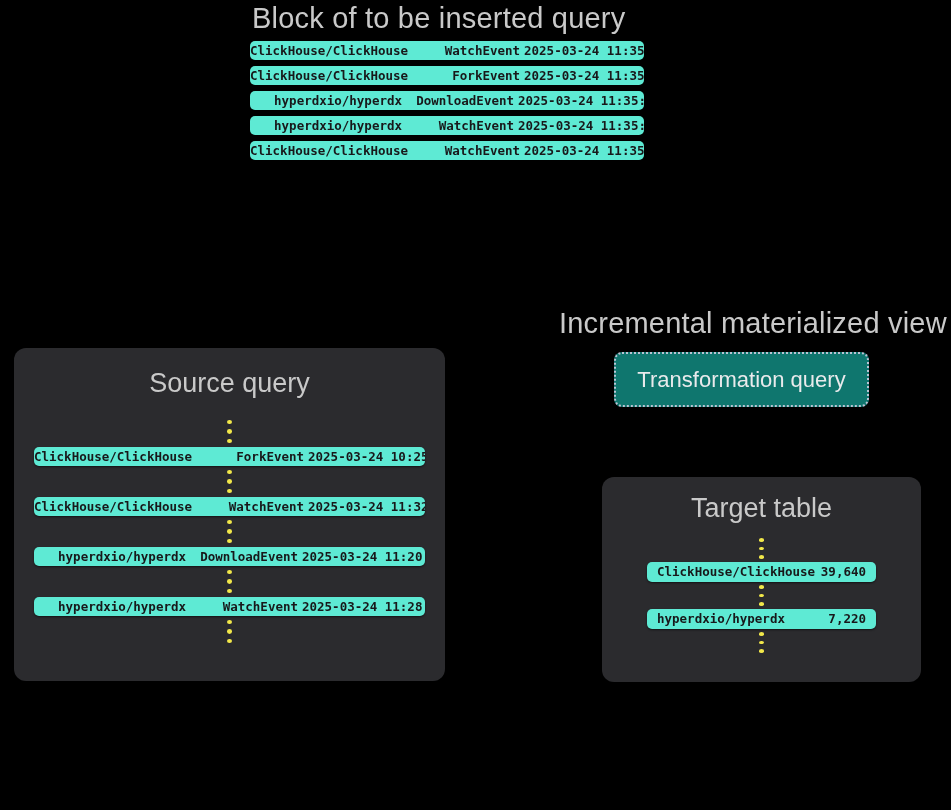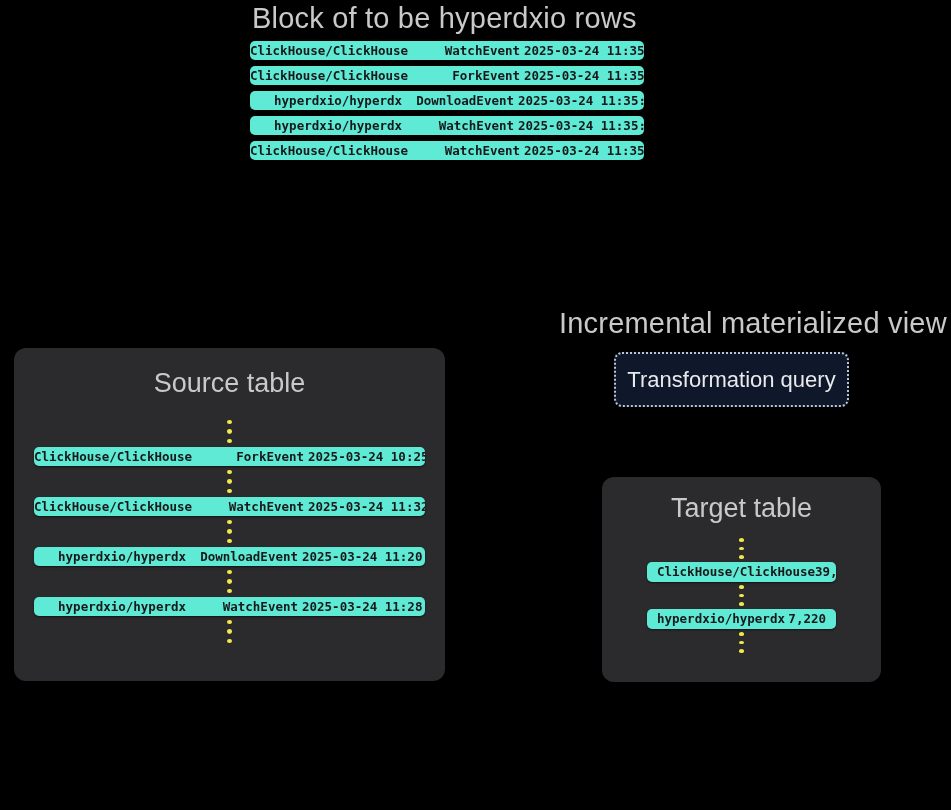--- a/index.html
+++ b/index.html
@@ -100,40 +100,41 @@
   }
   #source-rows .vdots { height: 23px; margin: 4px 0; }
   #source-rows .pill  { width: 100%; }
 
   
   #imv-title { left: 527px; top: 307px; margin-left: 32px; }
   #transformation-query {
     position: absolute;
     left: 614px;
     top: 352px;
-    width: 235px;
+    width: 255px;
     height: 55px;
     box-sizing: border-box;
-    background: #0f172a;
+    background: #0f766e;
     border: 2px dotted #b9c4d4;
     border-radius: 8px;
     display: flex;
     align-items: center;
     justify-content: center;
     color: #e9eaec;
     font-size: 22px;
     box-shadow: 0 2px 4px rgba(0,0,0,0.5);
   }
 
   
   #target-table-panel {
     left: 602px;
     top: 477px;
     width: 279px;
     height: 205px;
+    padding-left: 40px;
   }
   #target-table-title {
     position: absolute;
     left: 0; right: 0; top: 16px;
     text-align: center;
     color: #c9c9c9;
     font-size: 27px;
   }
   #target-rows {
     position: absolute;
@@ -150,32 +151,32 @@
     padding: 0 10px;
     box-sizing: border-box;
     justify-content: space-between;
   }
   .pill.target .t-repo  { flex: 0 0 auto; }
   .pill.target .t-count { flex: 0 0 auto; }
 </style>
 </head>
 <body>
 
-<div class="heading" id="block-of-rows-title">Block of to be hyperdxio rows</div>
+<div class="heading" id="block-of-rows-title">Block of to be inserted query</div>
 
 <div id="block-of-rows">
     <div class="pill"><span class="col-repo">ClickHouse/ClickHouse</span><span class="col-event">WatchEvent</span><span class="col-time">2025-03-24 11:35:40</span></div>
     <div class="pill"><span class="col-repo">ClickHouse/ClickHouse</span><span class="col-event">ForkEvent</span><span class="col-time">2025-03-24 11:35:44</span></div>
     <div class="pill"><span class="col-repo">hyperdxio/hyperdx</span><span class="col-event">DownloadEvent</span><span class="col-time">2025-03-24 11:35:48</span></div>
     <div class="pill"><span class="col-repo">hyperdxio/hyperdx</span><span class="col-event">WatchEvent</span><span class="col-time">2025-03-24 11:35:52</span></div>
     <div class="pill"><span class="col-repo">ClickHouse/ClickHouse</span><span class="col-event">WatchEvent</span><span class="col-time">2025-03-24 11:35:54</span></div>
   </div>
 
 <div class="panel" id="source-table-panel">
-  <div id="source-table-title">Source table</div>
+  <div id="source-table-title">Source query</div>
   <div id="source-rows">
       <div class="vdots">
         <span></span>
         <span></span>
         <span></span>
       </div>
       <div class="pill"><span class="col-repo">ClickHouse/ClickHouse</span><span class="col-event">ForkEvent</span><span class="col-time">2025-03-24 10:25:00</span></div>
       <div class="vdots">
         <span></span>
         <span></span>

